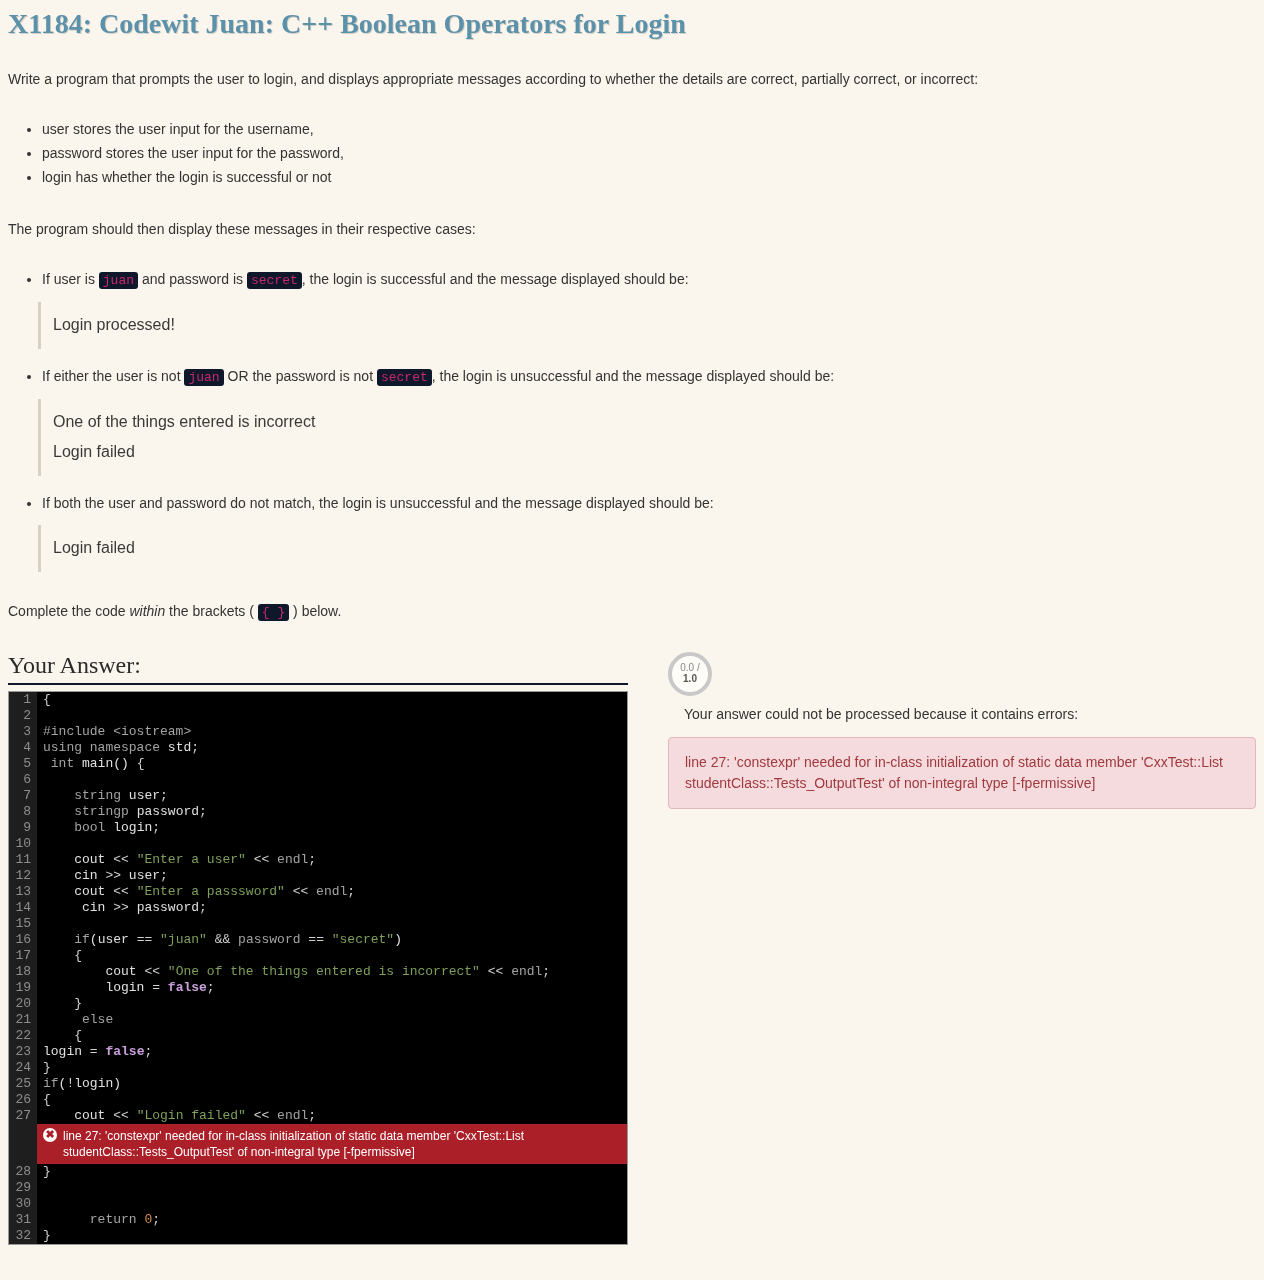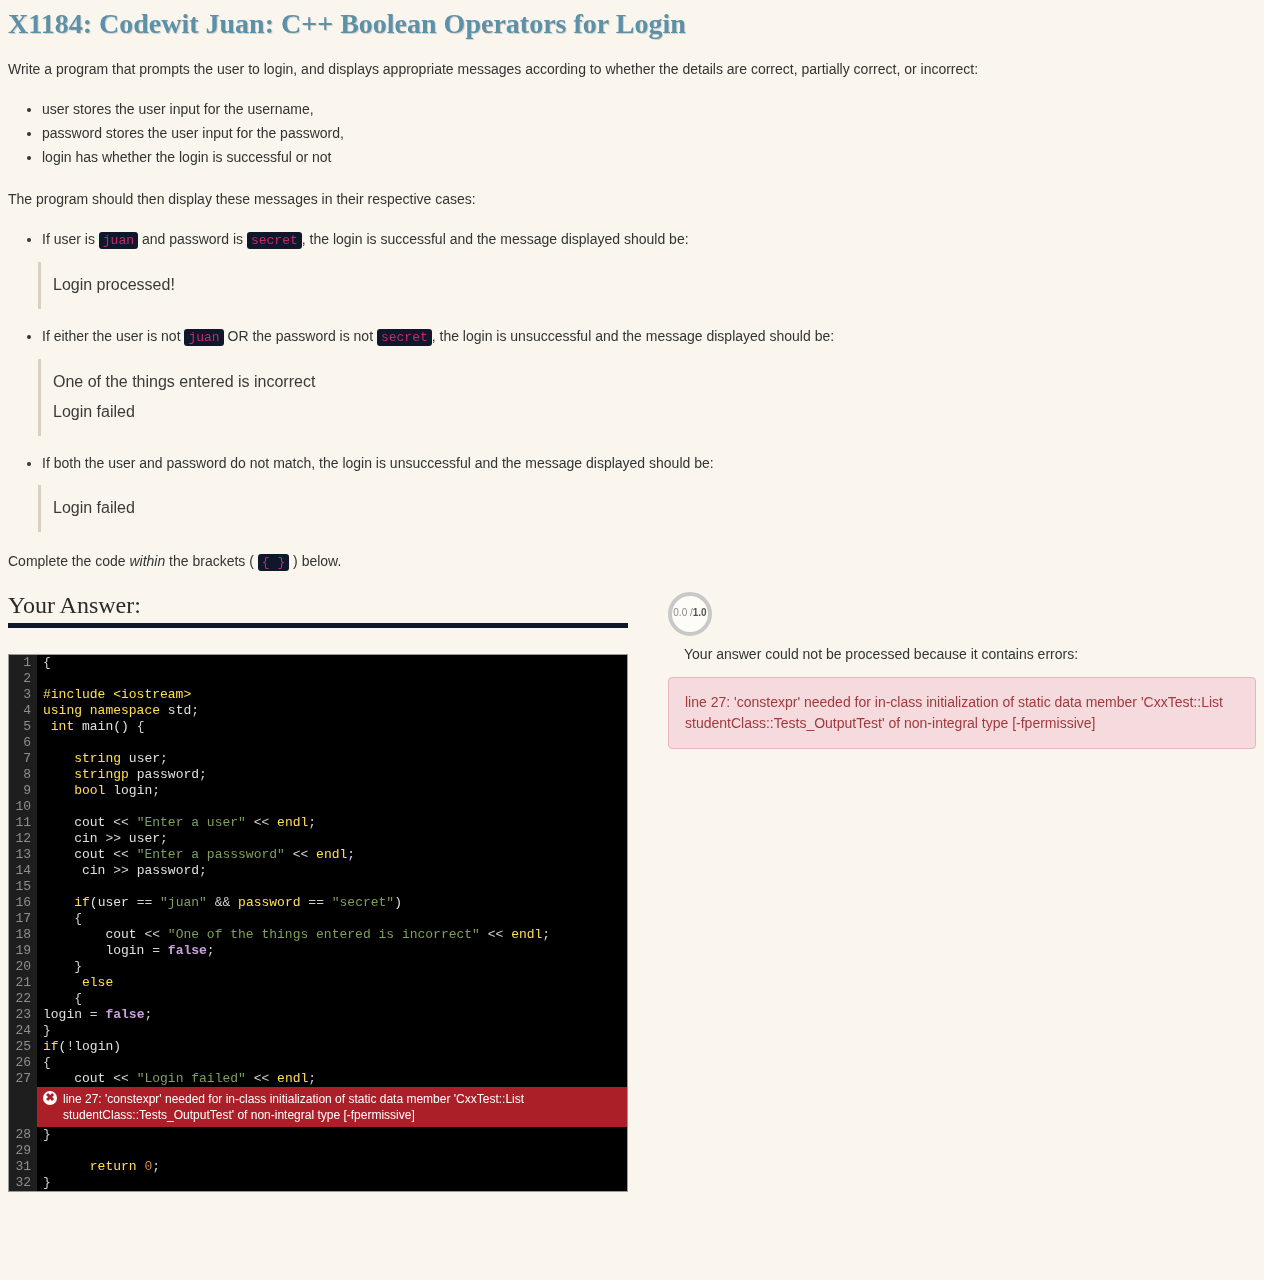--- a/index.html
+++ b/index.html
@@ -13,21 +13,21 @@
   }
   h1.page-title {
     font-family: Georgia, "Times New Roman", serif;
     color: #5c91aa;
     font-size: 28px;
     font-weight: bold;
     text-shadow: 1px 1px 0 rgba(0,0,0,0.15);
     margin-bottom: 12px;
   }
   .intro, .para {
-    margin: 18px 0;
+    margin: 28px 0;
     line-height: 1.6;
   }
   ul.bullets {
     list-style: disc;
     margin: 6px 0 10px 34px;
   }
   ul.bullets li {
     line-height: 1.7;
   }
   code.inline {
@@ -52,23 +52,23 @@
     gap: 40px;
     margin-top: 18px;
   }
   .col-left { flex: 0 0 620px; }
   .col-right { flex: 1; }
   h2.section {
     font-family: Georgia, "Times New Roman", serif;
     font-weight: normal;
     font-size: 24px;
     color: #2b2b2b;
-    border-bottom: 5px solid #0f172a;
+    border-bottom: 2px solid #0f172a;
     padding-bottom: 4px;
-    margin-bottom: 26px;
+    margin-bottom: 6px;
   }
   .editor {
     background: #000;
     border: 1px solid #999;
     font-family: "Courier New", monospace;
     font-size: 13px;
     line-height: 16px;
     color: #e6e6e6;
   }
   .editor .row {
@@ -81,21 +81,21 @@
     color: #8e8e8e;
     background: #1e1e1e;
     user-select: none;
     flex-shrink: 0;
   }
   .codecell {
     padding-left: 6px;
     white-space: pre;
     color: #e0e0e0;
   }
-  .kw { color: #fde047; }
+  .kw { color: #a3a3a3; }
   .str { color: #7fa05a; }
   .op { color: #d0d0d0; }
   .bool { color: #c9a0dc; font-weight: bold; }
   .num { color: #d28a4a; }
   .err-banner {
     background: #aa1f28;
     color: #fff;
     display: flex;
     align-items: flex-start;
     padding: 4px 6px;
@@ -120,21 +120,21 @@
     display: flex;
     align-items: center;
     margin-bottom: 8px;
   }
   .score-badge {
     width: 44px; height: 44px;
     border-radius: 50%;
     border: 4px solid #c8c8c8;
     background: #fefcf7;
     display: inline-flex;
-    flex-direction: row;
+    flex-direction: column;
     align-items: center;
     justify-content: center;
     font-size: 10px;
     color: #777;
     line-height: 1.05;
   }
   .score-badge .top { color: #888; }
   .score-badge .bot { color: #555; font-weight: bold; }
   .fb-text {
     margin: 8px 0 12px 16px;
@@ -309,20 +309,24 @@
             <span class="xicon">✖</span>
             <span>line 27: 'constexpr' needed for in-class initialization of static data member 'CxxTest::List studentClass::Tests_OutputTest' of non-integral type [-fpermissive]</span>
           </div>
         </div>
         <div class="row">
           <div class="gutter">28</div>
           <div class="codecell"><span class="op">}</span></div>
         </div>
         <div class="row">
           <div class="gutter">29</div>
+          <div class="codecell">&nbsp;</div>
+        </div>
+        <div class="row">
+          <div class="gutter">30</div>
           <div class="codecell">&nbsp;</div>
         </div>
         <div class="row">
           <div class="gutter">31</div>
           <div class="codecell">      <span class="kw">return</span> <span class="num">0</span><span class="op">;</span></div>
         </div>
         <div class="row">
           <div class="gutter">32</div>
           <div class="codecell"><span class="op">}</span></div>
         </div>

